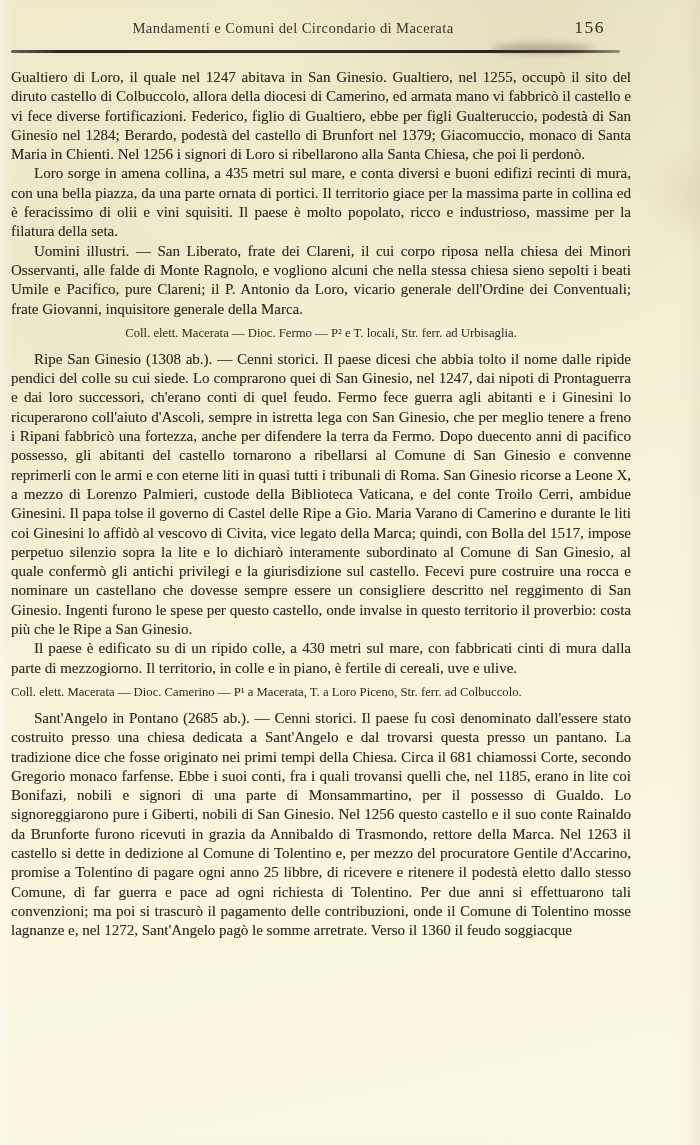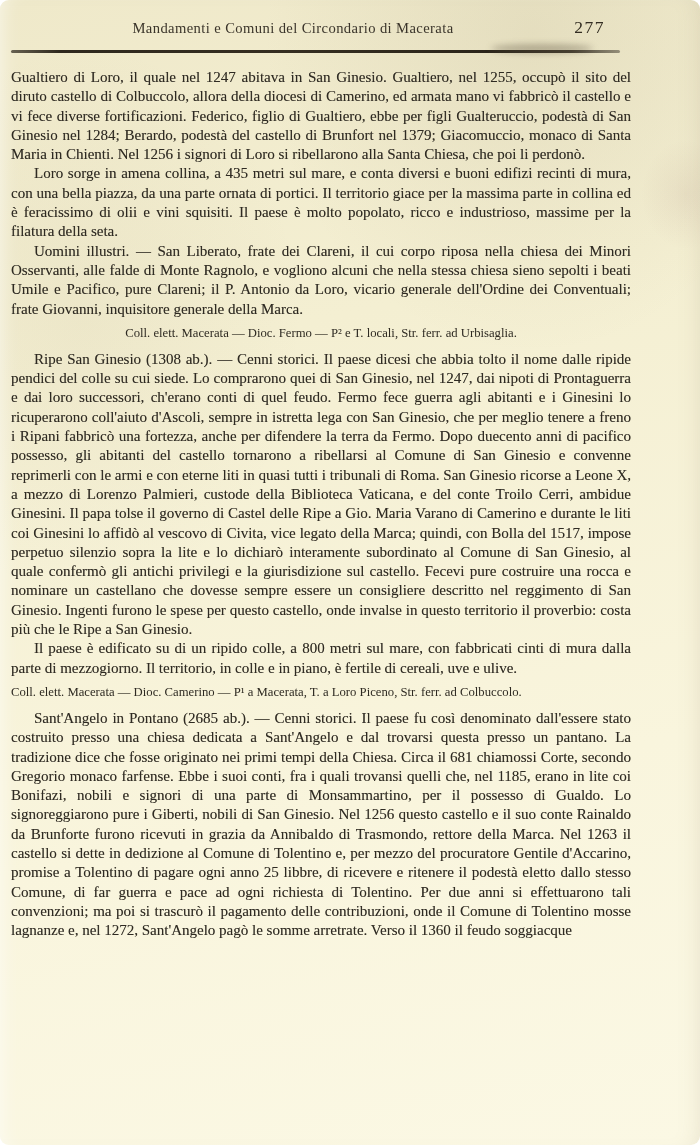--- a/index.html
+++ b/index.html
@@ -13,21 +13,20 @@
     padding-top: 14px;
     background-color: var(--paper, #f7f2d6);
     background-image:
       radial-gradient(55% 40% at 76% 3%, rgba(120,104,66,0.10), rgba(120,104,66,0) 70%),
       radial-gradient(45% 35% at 12% 28%, rgba(128,112,72,0.06), rgba(128,112,72,0) 70%),
       radial-gradient(8% 6% at 98% 17%, rgba(150,110,100,0.10), rgba(150,110,100,0) 80%),
       linear-gradient(168deg, #efe9ca 0%, #f4efd2 30%, #f9f5dd 68%, #fbf8e4 100%);
     box-shadow: inset 14px 0 18px -12px rgba(255,255,255,0.55),
                 inset -16px 0 24px -18px rgba(140,125,95,0.20);
     color: var(--ink, #2e2a22);
-    border-radius: 9px;
   }
   .header { position: relative; margin: 3px 0 0 11px; width: 620px; height: 26px; }
   .running-title {
     position: absolute; left: 0; right: 56px; top: 3px;
     text-align: center; font-size: 14.6px; letter-spacing: 0.4px;
     color: #3a342a; white-space: nowrap;
   }
   .page-number {
     position: absolute; right: 26px; top: 0;
     font-size: 17.5px; letter-spacing: 1.5px; color: #332d22;
@@ -63,31 +62,31 @@
   .bd { font-weight: 400; }
   .rm { font-style: normal; }
 </style>
 </head>
 <body>
 
 <div class="page">
 
   <div class="header">
     <div class="running-title">Mandamenti e Comuni del Circondario di Macerata</div>
-    <div class="page-number">277</div>
+    <div class="page-number">156</div>
   </div>
 
   <div class="rule">
     <div class="smudge"></div>
   </div>
 
   <div class="text-block">
     <p class="flush"><span class="rm">Gualtiero di Loro, il quale nel 1247 abitava in San Ginesio. Gualtiero, nel 1255, occupò il sito del diruto castello di Colbuccolo, allora della diocesi di Camerino, ed armata mano vi fabbricò il castello e vi fece diverse fortificazioni. Federico, figlio di Gualtiero, ebbe per figli Gualteruccio, podestà di San Ginesio nel 1284; Berardo, podestà del castello di Brunfort nel 1379; Giacomuccio, monaco di Santa Maria in Chienti. Nel 1256 i signori di Loro si ribellarono alla Santa Chiesa, che poi li perdonò.</span></p>
     <p class="indent"><span class="rm">Loro sorge in amena collina, a 435 metri sul mare, e conta diversi e buoni edifizi recinti di mura, con una bella piazza, da una parte ornata di portici. Il territorio giace per la massima parte in collina ed è feracissimo di olii e vini squisiti. Il paese è molto popolato, ricco e industrioso, massime per la filatura della seta.</span></p>
     <p class="indent"><span class="it">Uomini illustri.</span><span class="rm"> — San Liberato, frate dei Clareni, il cui corpo riposa nella chiesa dei Minori Osservanti, alle falde di Monte Ragnolo, e vogliono alcuni che nella stessa chiesa sieno sepolti i beati Umile e Pacifico, pure Clareni; il P. Antonio da Loro, vicario generale dell'Ordine dei Conventuali; frate Giovanni, inquisitore generale della Marca.</span></p>
     <p class="note centered"><span class="rm">Coll. elett. Macerata — Dioc. Fermo — P² e T. locali, Str. ferr. ad Urbisaglia.</span></p>
     <p class="indent section"><span class="bd">Ripe San Ginesio</span><span class="rm"> (1308 ab.). — </span><span class="it">Cenni storici.</span><span class="rm"> Il paese dicesi che abbia tolto il nome dalle ripide pendici del colle su cui siede. Lo comprarono quei di San Ginesio, nel 1247, dai nipoti di Prontaguerra e dai loro successori, ch'erano conti di quel feudo. Fermo fece guerra agli abitanti e i Ginesini lo ricuperarono coll'aiuto d'Ascoli, sempre in istretta lega con San Ginesio, che per meglio tenere a freno i Ripani fabbricò una fortezza, anche per difendere la terra da Fermo. Dopo duecento anni di pacifico possesso, gli abitanti del castello tornarono a ribellarsi al Comune di San Ginesio e convenne reprimerli con le armi e con eterne liti in quasi tutti i tribunali di Roma. San Ginesio ricorse a Leone X, a mezzo di Lorenzo Palmieri, custode della Biblioteca Vaticana, e del conte Troilo Cerri, ambidue Ginesini. Il papa tolse il governo di Castel delle Ripe a Gio. Maria Varano di Camerino e durante le liti coi Ginesini lo affidò al vescovo di Civita, vice legato della Marca; quindi, con Bolla del 1517, impose perpetuo silenzio sopra la lite e lo dichiarò interamente subordinato al Comune di San Ginesio, al quale confermò gli antichi privilegi e la giurisdizione sul castello. Fecevi pure costruire una rocca e nominare un castellano che dovesse sempre essere un consigliere descritto nel reggimento di San Ginesio. Ingenti furono le spese per questo castello, onde invalse in questo territorio il proverbio: </span><span class="it">costa più che le Ripe a San Ginesio</span><span class="rm">.</span></p>
-    <p class="indent"><span class="rm">Il paese è edificato su di un ripido colle, a 800 metri sul mare, con fabbricati cinti di mura dalla parte di mezzogiorno. Il territorio, in colle e in piano, è fertile di cereali, uve e ulive.</span></p>
+    <p class="indent"><span class="rm">Il paese è edificato su di un ripido colle, a 430 metri sul mare, con fabbricati cinti di mura dalla parte di mezzogiorno. Il territorio, in colle e in piano, è fertile di cereali, uve e ulive.</span></p>
     <p class="note leftal"><span class="rm">Coll. elett. Macerata — Dioc. Camerino — P¹ a Macerata, T. a Loro Piceno, Str. ferr. ad Colbuccolo.</span></p>
     <p class="indent section"><span class="bd">Sant'Angelo in Pontano</span><span class="rm"> (2685 ab.). — </span><span class="it">Cenni storici.</span><span class="rm"> Il paese fu così denominato dall'essere stato costruito presso una chiesa dedicata a Sant'Angelo e dal trovarsi questa presso un pantano. La tradizione dice che fosse originato nei primi tempi della Chiesa. Circa il 681 chiamossi </span><span class="it">Corte</span><span class="rm">, secondo Gregorio monaco farfense. Ebbe i suoi conti, fra i quali trovansi quelli che, nel 1185, erano in lite coi Bonifazi, nobili e signori di una parte di Monsammartino, per il possesso di Gualdo. Lo signoreggiarono pure i Giberti, nobili di San Ginesio. Nel 1256 questo castello e il suo conte Rainaldo da Brunforte furono ricevuti in grazia da Annibaldo di Trasmondo, rettore della Marca. Nel 1263 il castello si dette in dedizione al Comune di Tolentino e, per mezzo del procuratore Gentile d'Accarino, promise a Tolentino di pagare ogni anno 25 libbre, di ricevere e ritenere il podestà eletto dallo stesso Comune, di far guerra e pace ad ogni richiesta di Tolentino. Per due anni si effettuarono tali convenzioni; ma poi si trascurò il pagamento delle contribuzioni, onde il Comune di Tolentino mosse lagnanze e, nel 1272, Sant'Angelo pagò le somme arretrate. Verso il 1360 il feudo soggiacque</span></p>
   </div>
 
 </div>
 
 </body></html>

